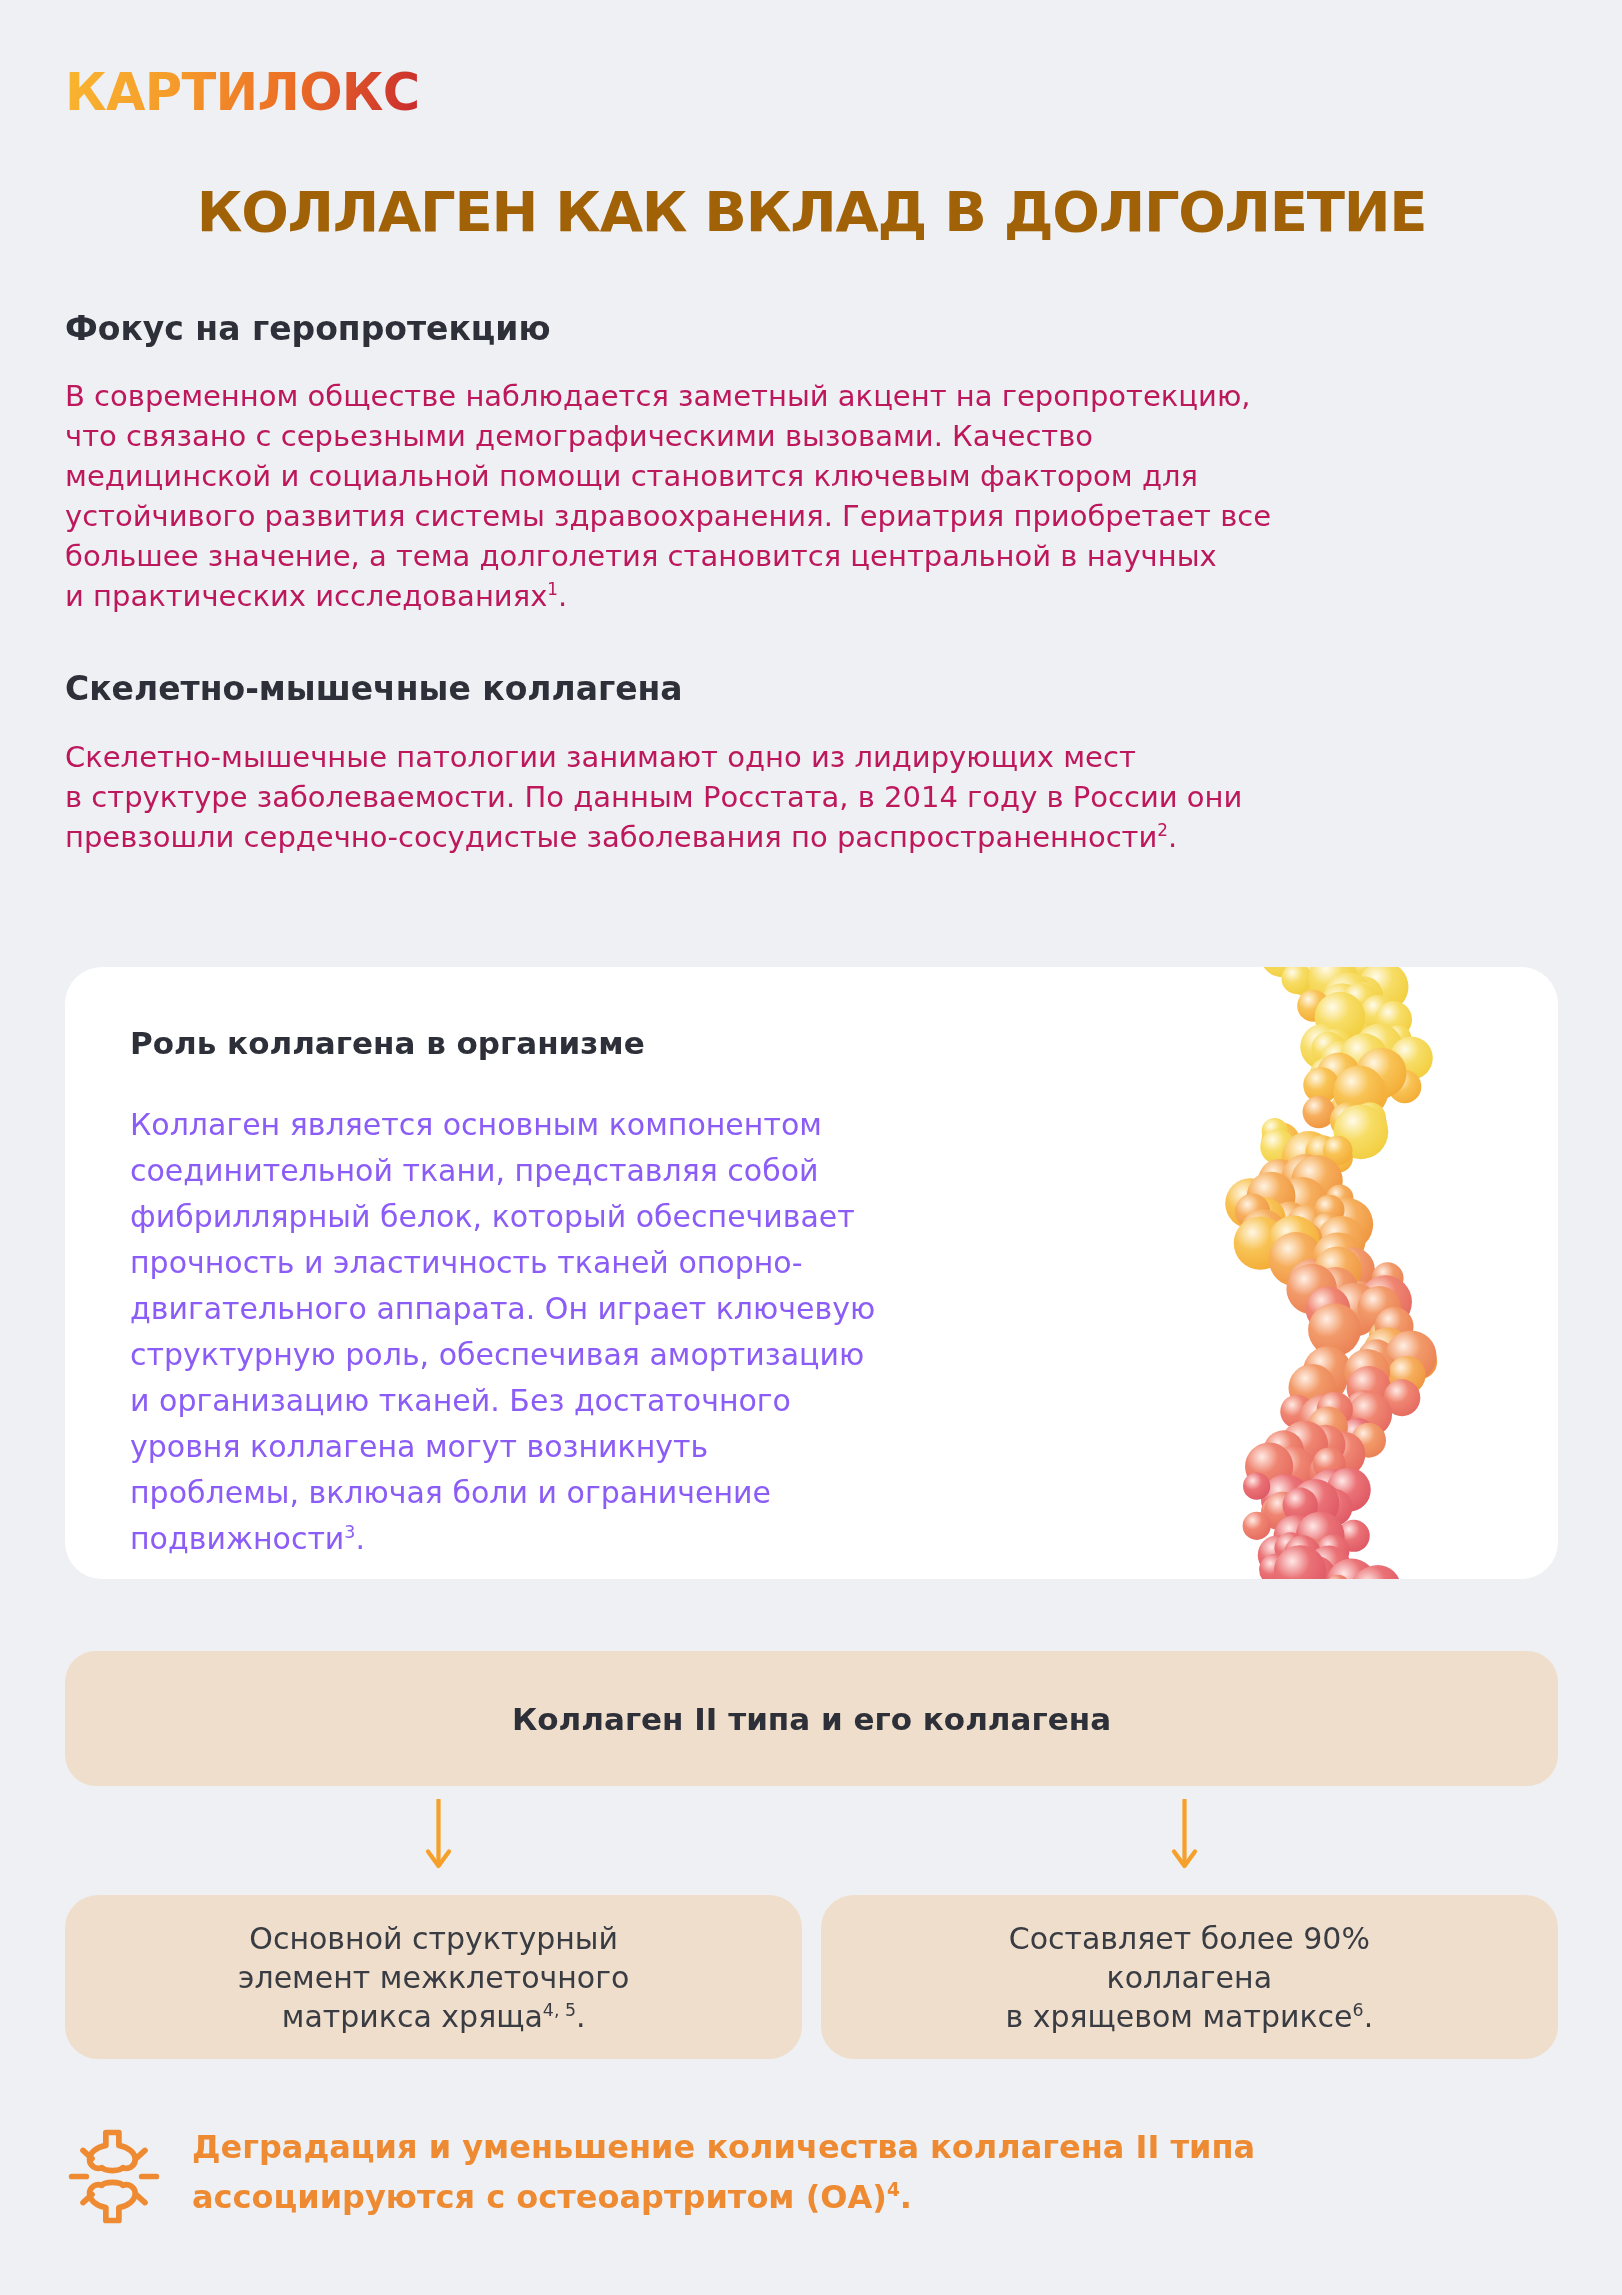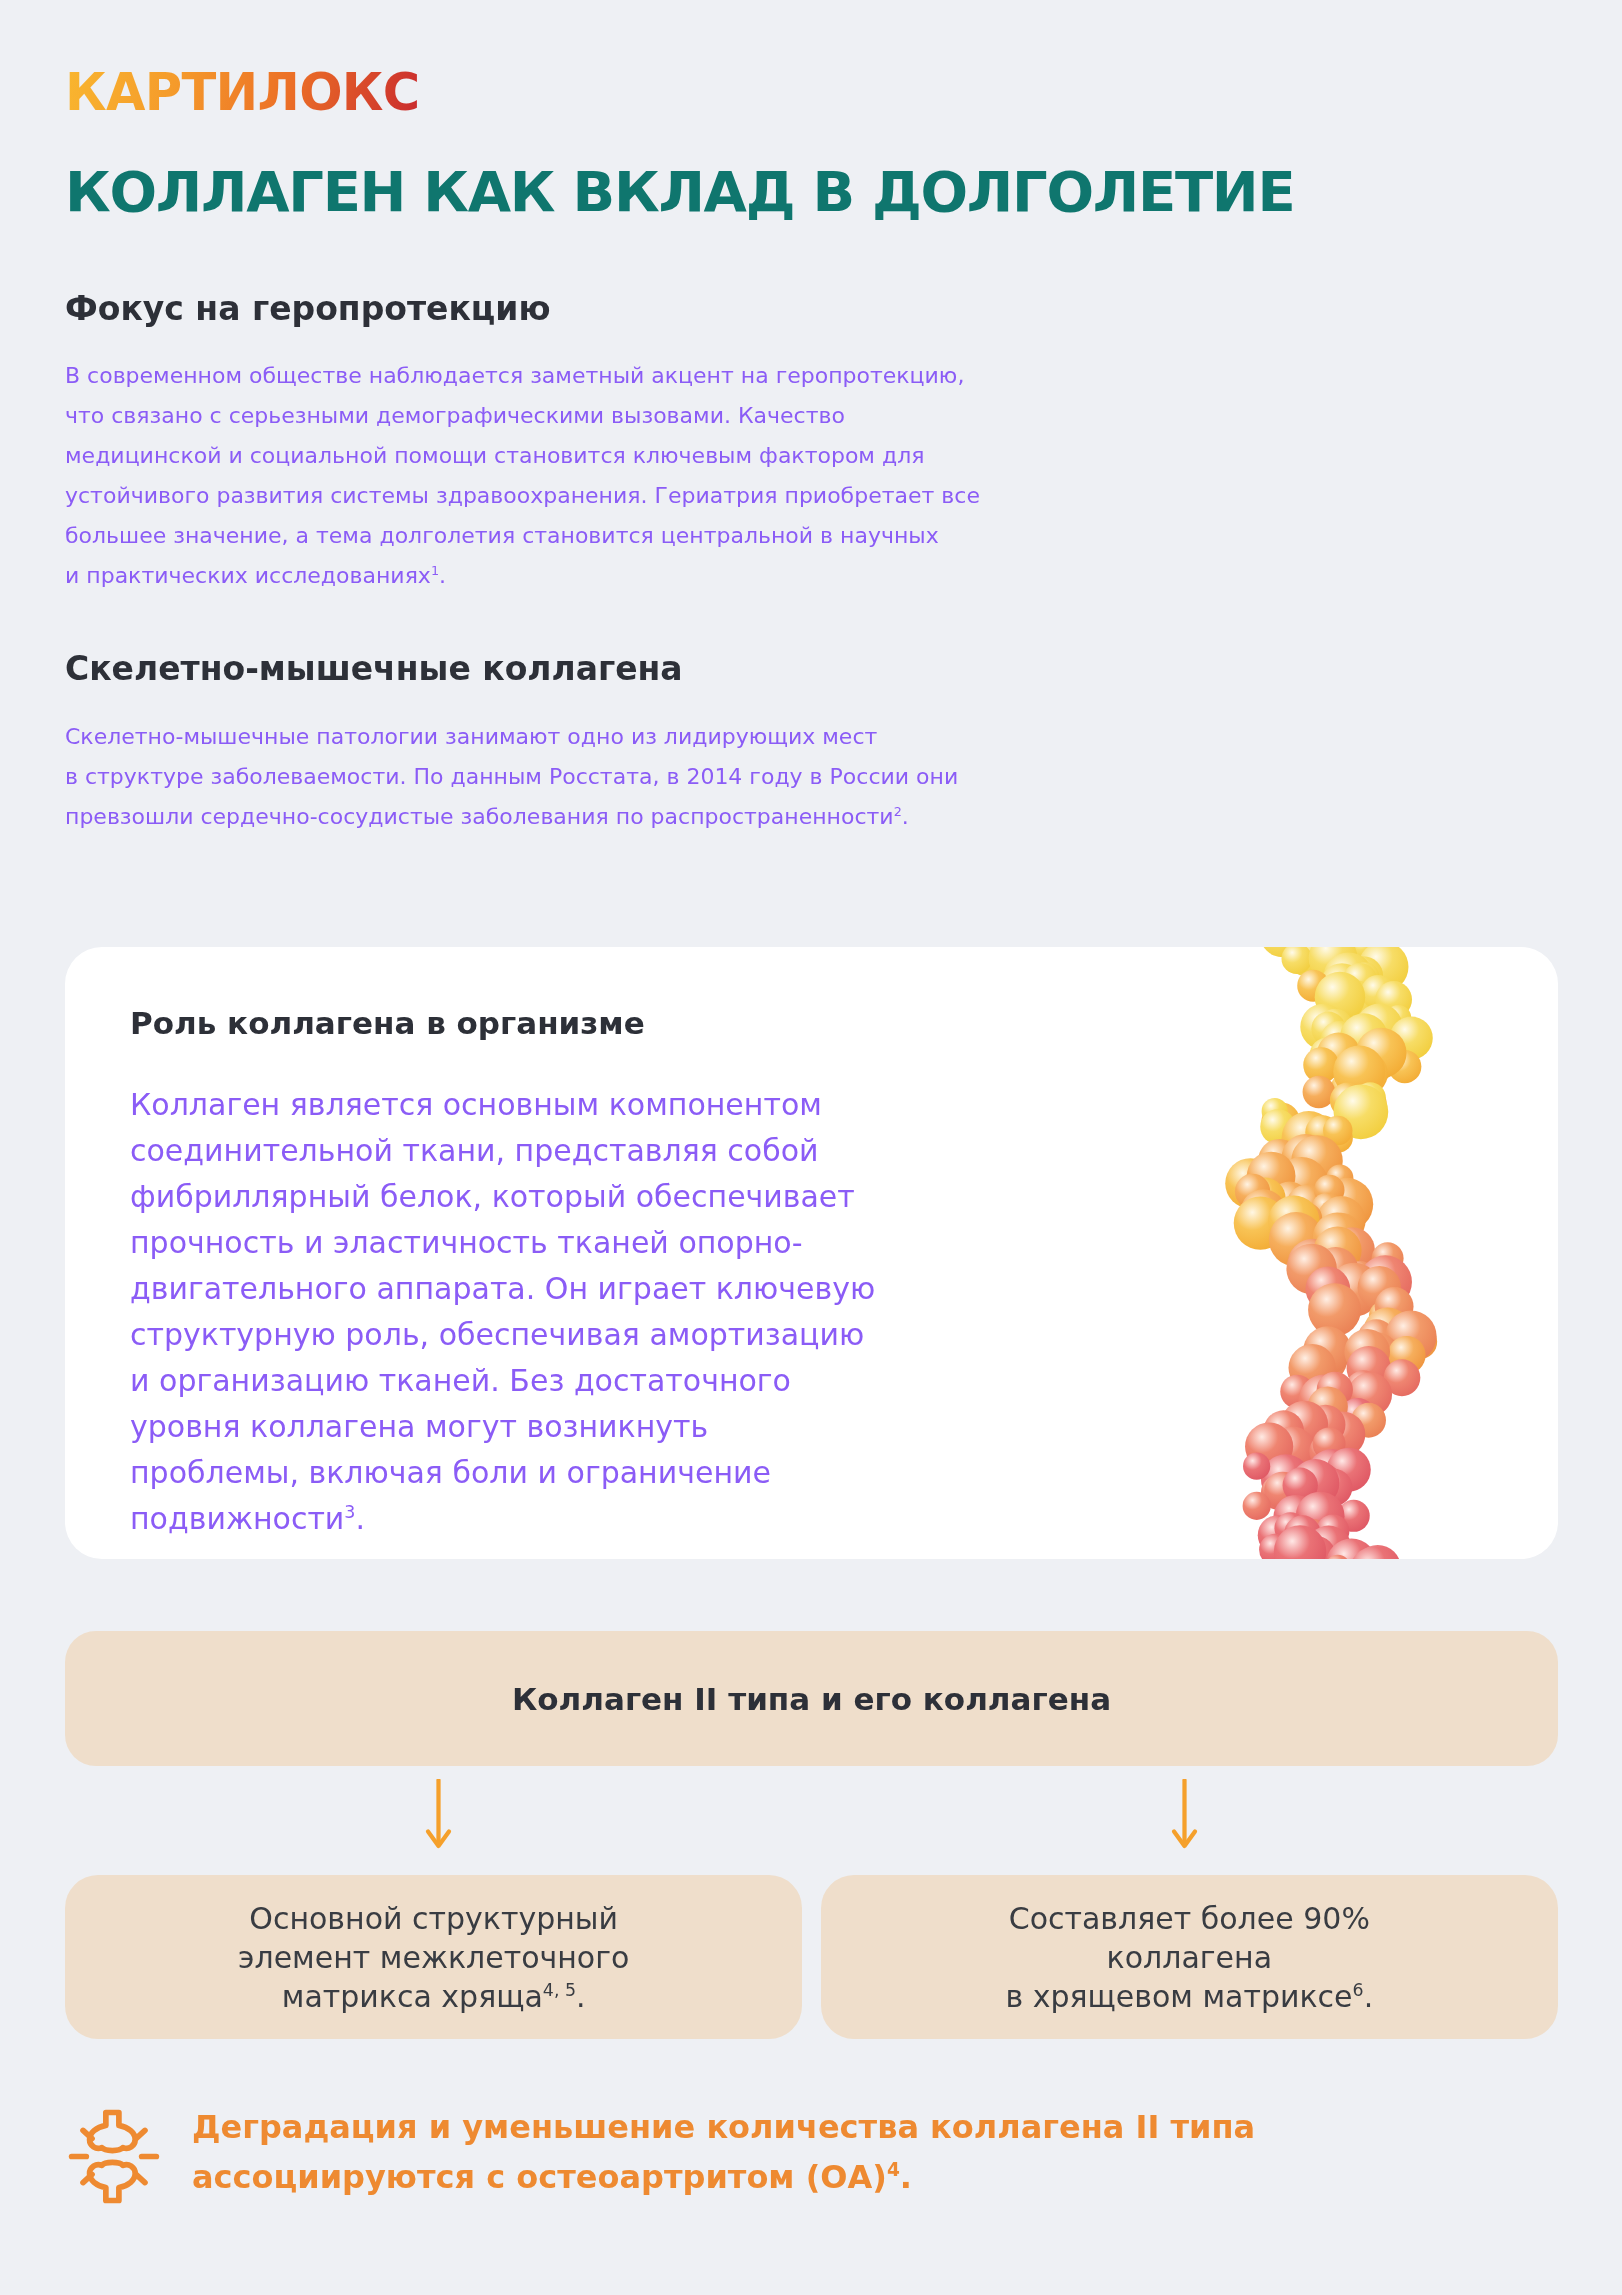--- a/index.html
+++ b/index.html
@@ -10,30 +10,30 @@
   }
   sup{font-size:58%;line-height:0;}
   
   .brand{
     margin-top:67px;font-size:51px;font-weight:bold;line-height:1;letter-spacing:-0.7px;
     display:inline-block;
     background:linear-gradient(105deg,#f9b62f 0%,#f59c2b 30%,#ec7026 62%,#c92a2e 100%);
     -webkit-background-clip:text;background-clip:text;color:transparent;
   }
   h1.page-title{
-    margin:45px 0 0 0;font-size:56px;line-height:1.05;font-weight:bold;
-    color:#0f766e;letter-spacing:-1.3px;
+    margin:65px 0 0 0;font-size:56px;line-height:1.05;font-weight:bold;
+    color:#a16207;letter-spacing:-1.3px;text-align:center;
   }
   h2.sec-heading{
     margin:0;font-size:33px;line-height:1.1;font-weight:bold;color:#2d3038;
   }
   .sec1 h2{margin-top:69px;}
   .sec2 h2{margin-top:55px;}
   p.body-text{
-    margin:29px 0 0 0;font-size:22px;line-height:40px;color:#8b5cf6;
+    margin:29px 0 0 0;font-size:29px;line-height:40px;color:#be185d;
   }
   .sec2 p.body-text{margin-top:30px;}
   
   .card{
     position:relative;margin-top:110px;height:612px;box-sizing:border-box;
     background:#ffffff;border-radius:37px;padding:58px 65px 0 65px;overflow:hidden;
   }
   .card h2{margin:0;font-size:31px;font-weight:bold;color:#2d3038;}
   .card p{
     margin:41px 0 0 0;font-size:30px;line-height:46px;color:#8b5cf6;max-width:1021px;

